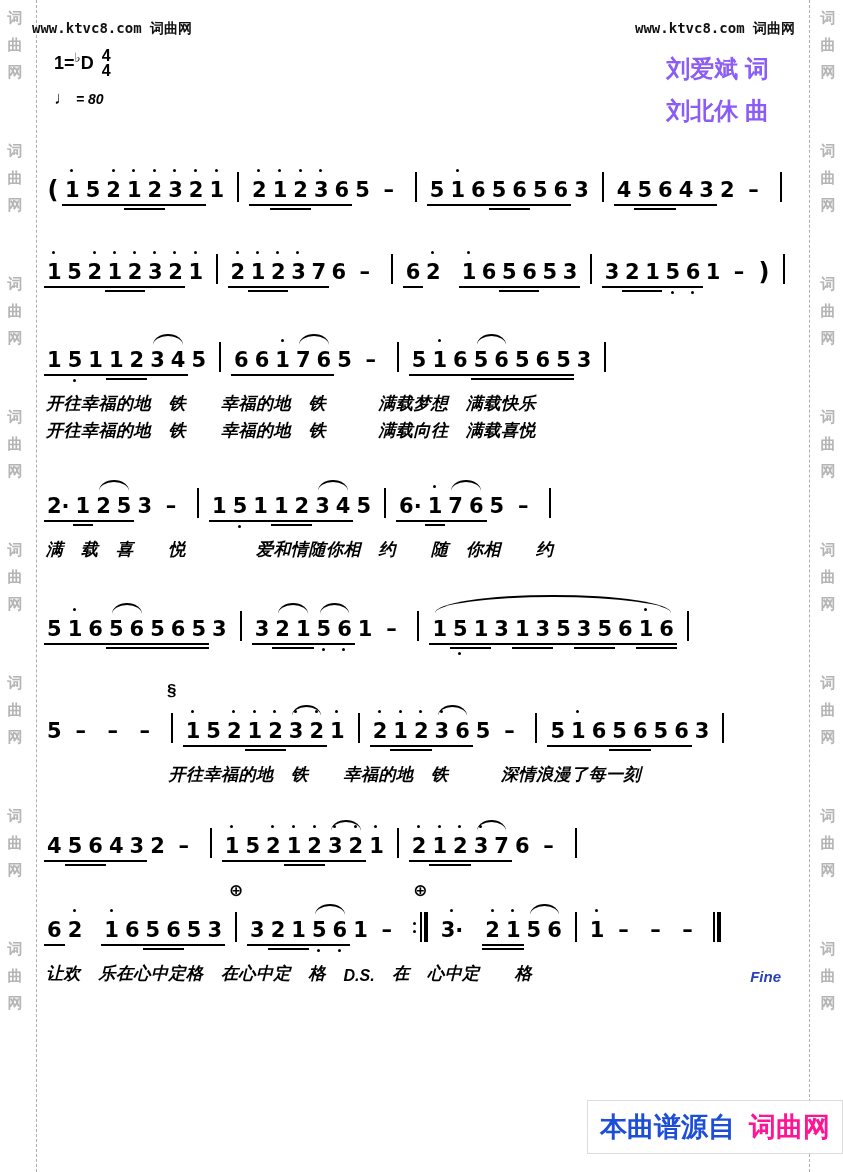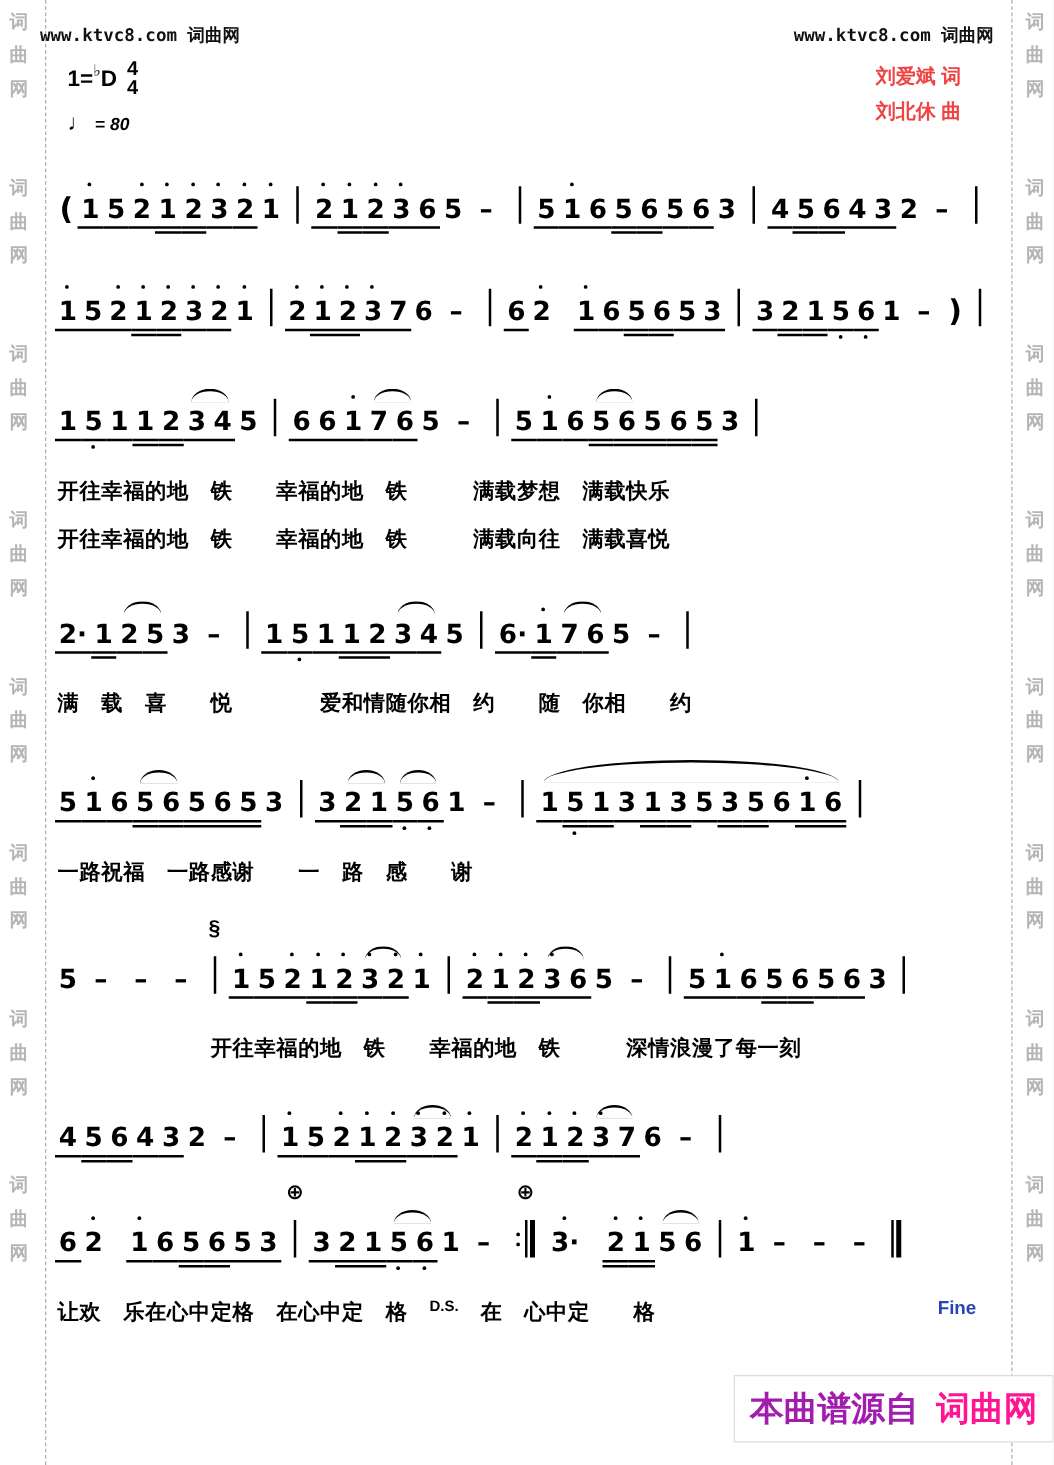--- a/index.html
+++ b/index.html
@@ -26,21 +26,21 @@
        font-size:14px;font-weight:bold;color:#111;}
   .title{text-align:center;font-size:42px;font-weight:900;letter-spacing:3px;margin-top:30px;color:#000;}
 
   .meta{display:flex;justify-content:space-between;margin-top:10px;align-items:flex-start;}
   .keyblock{margin-left:22px;font-weight:bold;color:#000;}
   .keysig{font-size:18px;display:flex;align-items:center;}
   .keysig .flat{font-size:13px;vertical-align:super;position:relative;top:-6px;}
   .ts{display:inline-block;margin-left:8px;text-align:center;line-height:0.95;font-size:16px;font-weight:900;}
   .tempo{margin-top:10px;font-size:14px;font-weight:bold;font-style:italic;}
   .tempo .qnote{font-size:18px;}
-  .credits{margin-right:26px;font-size:16px;font-weight:bold;line-height:1.75;text-align:left;color:#ef4444;}
+  .credits{margin-right:26px;font-size:24px;font-weight:bold;line-height:1.75;text-align:left;color:#8b5cf6;}
 
   
   .system{margin-left:12px;position:relative;}
   .notes{display:flex;align-items:flex-end;position:relative;white-space:nowrap;padding:24px 0 16px 0;}
   .tok{display:inline-block;position:relative;height:24px;line-height:24px;
        font-family:"DejaVu Sans",sans-serif;font-weight:bold;font-size:21px;
        text-align:center;min-width:14px;margin:0 3px;color:#000;}
   .dash-tok{min-width:18px;margin:0 7px;}
   .paren{font-size:24px;margin:0 2px;}
   .spacer{width:16px;height:4px;}
@@ -49,32 +49,32 @@
   .dbar i{display:block;background:#000;height:30px;}
   .dots-col{display:flex;flex-direction:column;justify-content:center;height:30px;gap:5px;margin-right:2px;}
   .dots-col b{width:3px;height:3px;border-radius:50%;background:#000;}
   .ul1{position:absolute;left:-3px;right:-3px;bottom:-4px;height:2px;background:#000;}
   .ul2{position:absolute;left:-3px;right:-3px;bottom:-8px;height:2px;background:#000;}
   .dotA{position:absolute;top:-9px;left:50%;margin-left:-2px;width:3px;height:3px;border-radius:50%;background:#000;}
   .dotB{position:absolute;left:50%;margin-left:-2px;width:3px;height:3px;border-radius:50%;background:#000;}
   .arc{position:absolute;border-top:2px solid #000;border-radius:50% 50% 0 0 / 100% 100% 0 0;height:9px;}
   .barmark{position:absolute;top:-32px;left:50%;transform:translateX(-50%);font-size:17px;font-weight:bold;color:#000;}
 
-  .lyr{display:flex;align-items:flex-start;font-size:17px;font-weight:bold;color:#000;
-       margin-top:16px;padding-left:2px;letter-spacing:0.5px;white-space:pre;}
-  .lyr .ds{font-size:12px;letter-spacing:0;}
+  .lyr{display:flex;align-items:flex-end;font-size:17px;font-weight:bold;color:#000;
+       margin-top:4px;padding-left:2px;letter-spacing:0.5px;white-space:pre;font-style:italic;}
+  .lyr .ds{font-size:16px;letter-spacing:0;}
   .lyr .fine{margin-left:auto;margin-right:14px;color:#2743b5;font-size:15px;letter-spacing:0;}
 
   .sys1{margin-top:16px;} .sys2{margin-top:12px;} .sys3{margin-top:18px;}
   .sys4{margin-top:22px;} .sys5{margin-top:26px;} .sys6{margin-top:32px;}
   .sys7{margin-top:18px;} .sys8{margin-top:14px;}
 
   .wm{position:absolute;right:0px;bottom:18px;z-index:5;background:#fff;border:1px solid #dcdcdc;
       padding:8px 12px;display:flex;align-items:baseline;gap:14px;white-space:nowrap;}
-  .wm .pre{font-size:27px;font-weight:900;color:#a21caf;}
+  .wm .pre{font-size:27px;font-weight:900;color:#1d4ed8;}
   .wm .brand{font-size:27px;font-weight:900;}
 </style>
 </head>
 <body>
 
 <div id="page">
 
   <div class="side left">
     <div class="chars">
         <div class="sgroup">
@@ -374,21 +374,20 @@
             <span class="tok">5<span class="ul1"></span><span class="ul2"></span></span>
             <span class="tok">6<span class="ul1"></span></span>
             <span class="tok">1<span class="ul1"></span><span class="ul2"></span><span class="dotA"></span></span>
             <span class="tok">6<span class="ul1"></span><span class="ul2"></span></span>
             <span class="bar"></span>
             <span class="arc" style="left: 68px; width: 30px; top: 16px; height: 9px;"></span>
             <span class="arc" style="left: 234px; width: 30px; top: 16px; height: 9px;"></span>
             <span class="arc" style="left: 276px; width: 29px; top: 16px; height: 9px;"></span>
             <span class="arc" style="left: 391px; width: 236px; top: 8px; height: 16px;"></span>
           </div>
-          <div class="lyr"><span>一路祝福　一路感谢　　一　路　感　　谢</span></div>
         </div>
         <div class="system sys6">
           <div class="notes">
             <span class="tok">5</span>
             <span class="tok dash-tok">–</span>
             <span class="tok dash-tok">–</span>
             <span class="tok dash-tok">–</span>
             <span class="bar">
               <span class="barmark">§</span>
             </span>

